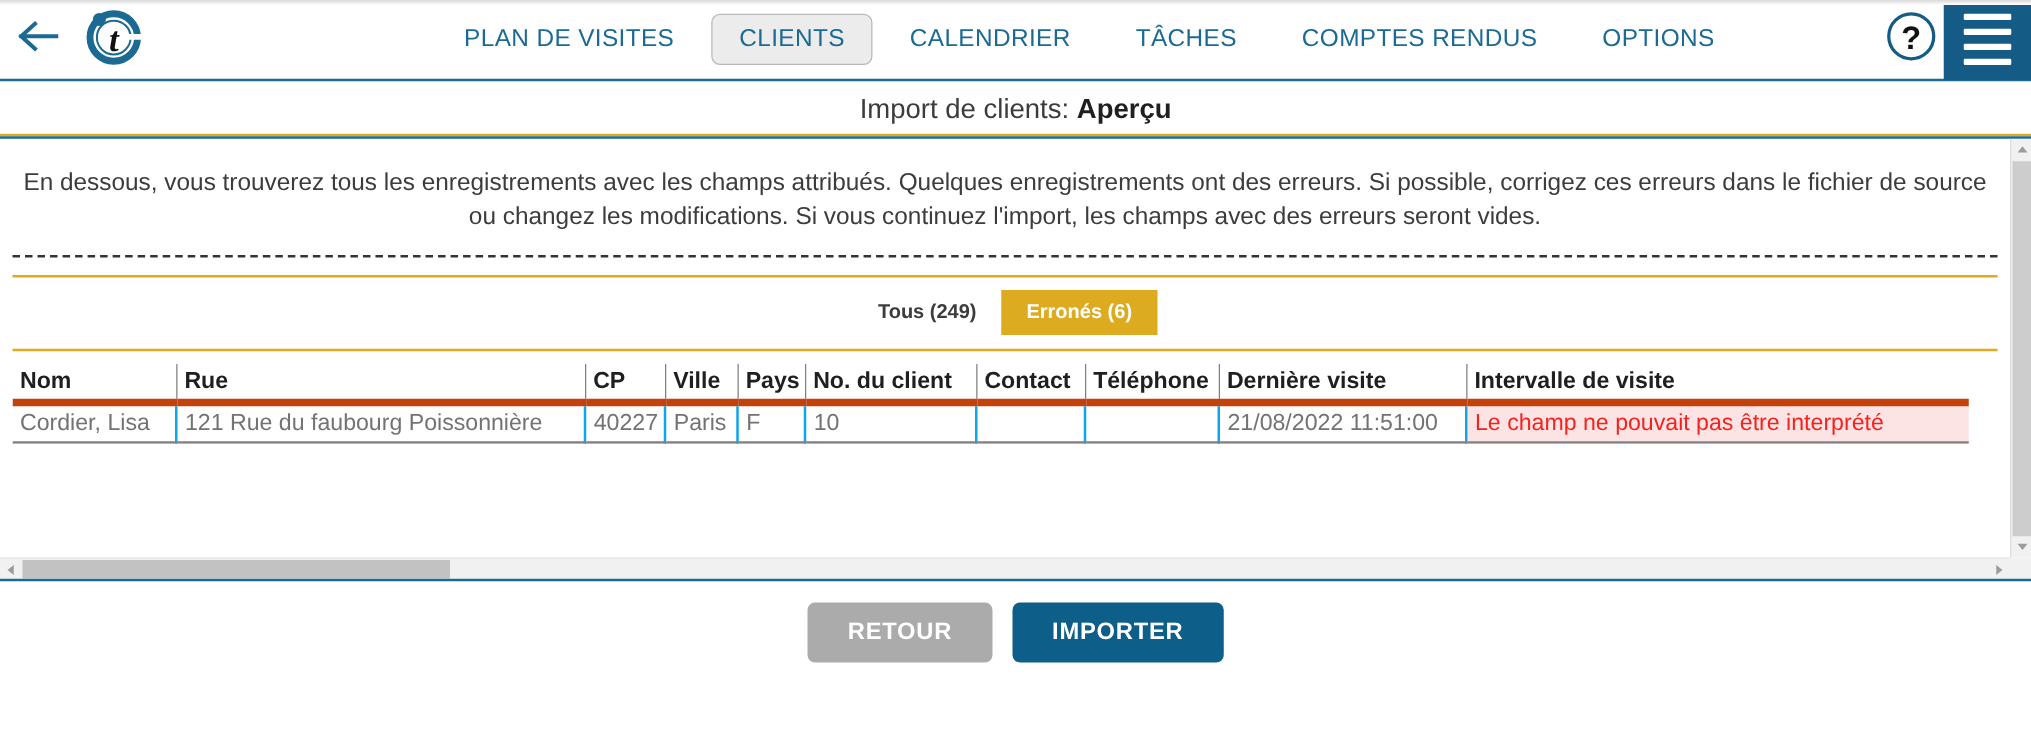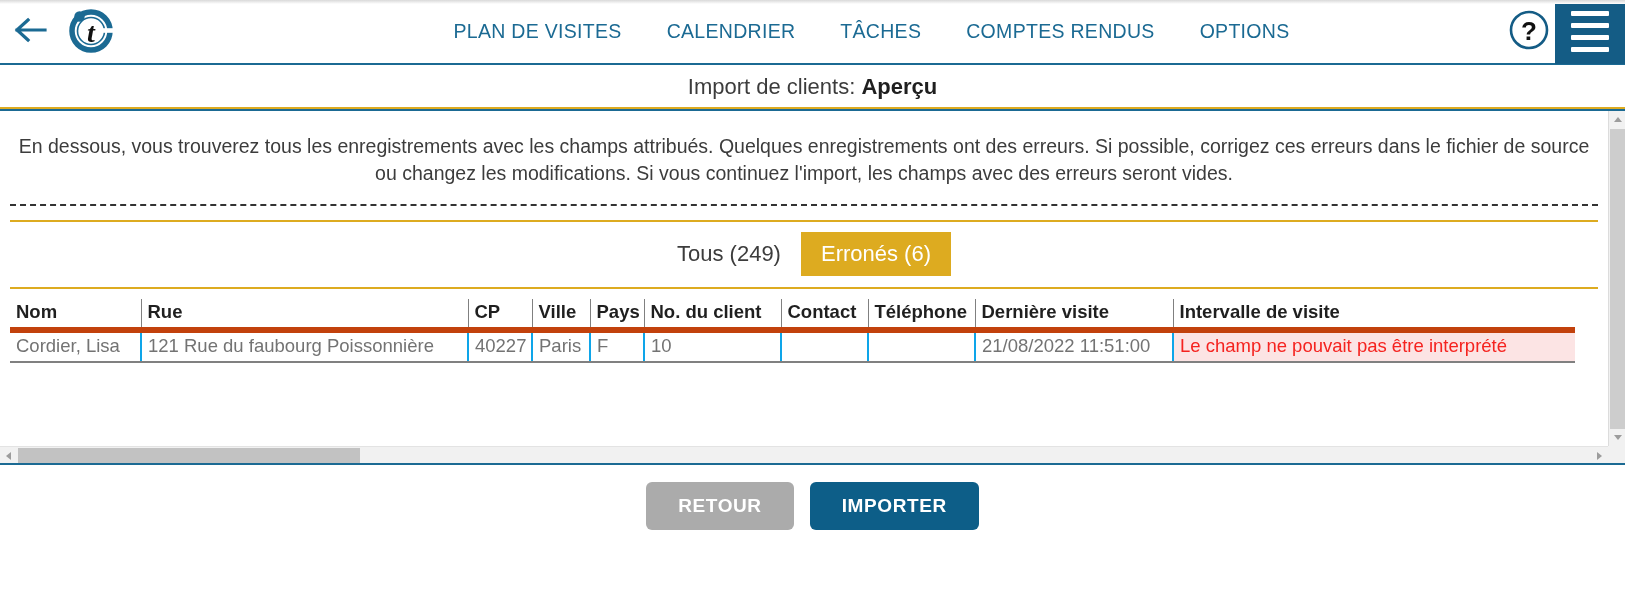--- a/index.html
+++ b/index.html
@@ -35,21 +35,21 @@
   .logo-wrap {
     width: 58px; height: 65px;
     display: flex; align-items: center; justify-content: center;
   }
 
   .nav {
     flex: 1;
     display: flex;
     align-items: center;
     justify-content: center;
-    gap: 1px;
+    gap: 8px;
     margin-left: 120px;
   }
   .nav-item {
     color: #1b6a93;
     font-size: 19.5px;
     letter-spacing: 0.3px;
     padding: 9px 22px;
     cursor: pointer;
     white-space: nowrap;
     font-family: "Liberation Sans", sans-serif;
@@ -122,25 +122,26 @@
   .gold-sep {
     margin: 14px 10px 0 10px;
     border-top: 2px solid #ddab20;
   }
 
   .tabs-row {
     display: flex; align-items: center; justify-content: center;
     margin-top: 10px;
   }
   .tab {
-    font-size: 22px;
+    font-size: 16px;
     padding: 9px 20px;
     color: #3c3c3c;
     cursor: pointer;
     white-space: nowrap;
+    font-weight: bold;
   }
   .tab.active {
     background: #ddab20;
     color: #ffffff;
   }
 
   .gold-sep2 {
     margin: 11px 10px 0 10px;
     border-top: 2px solid #ddab20;
   }
@@ -288,20 +289,21 @@
           <circle cx="25" cy="26" r="13.5" fill="none" stroke="#1b6a93" stroke-width="1.6"></circle>
           <rect x="36" y="23.2" width="12" height="4.6" fill="#ffffff"></rect>
           <circle cx="13.5" cy="11.5" r="5.2" fill="#1b6a93"></circle>
           <text x="25" y="37" font-family="'Liberation Serif', serif" font-size="28" font-weight="bold" font-style="italic" fill="#111111" text-anchor="middle">t</text>
         </svg>
       </span>
     </div>
 
     <div class="nav">
       <div class="nav-item">PLAN DE VISITES</div>
+      <div class="nav-item active">CLIENTS</div>
       <div class="nav-item">CALENDRIER</div>
       <div class="nav-item">TÂCHES</div>
       <div class="nav-item">COMPTES RENDUS</div>
       <div class="nav-item">OPTIONS</div>
     </div>
 
     <div class="help-btn">
       <span>
         <svg width="42" height="42" viewBox="0 0 42 42">
           <circle cx="21" cy="21" r="18" fill="none" stroke="#145c85" stroke-width="2.6"></circle>

